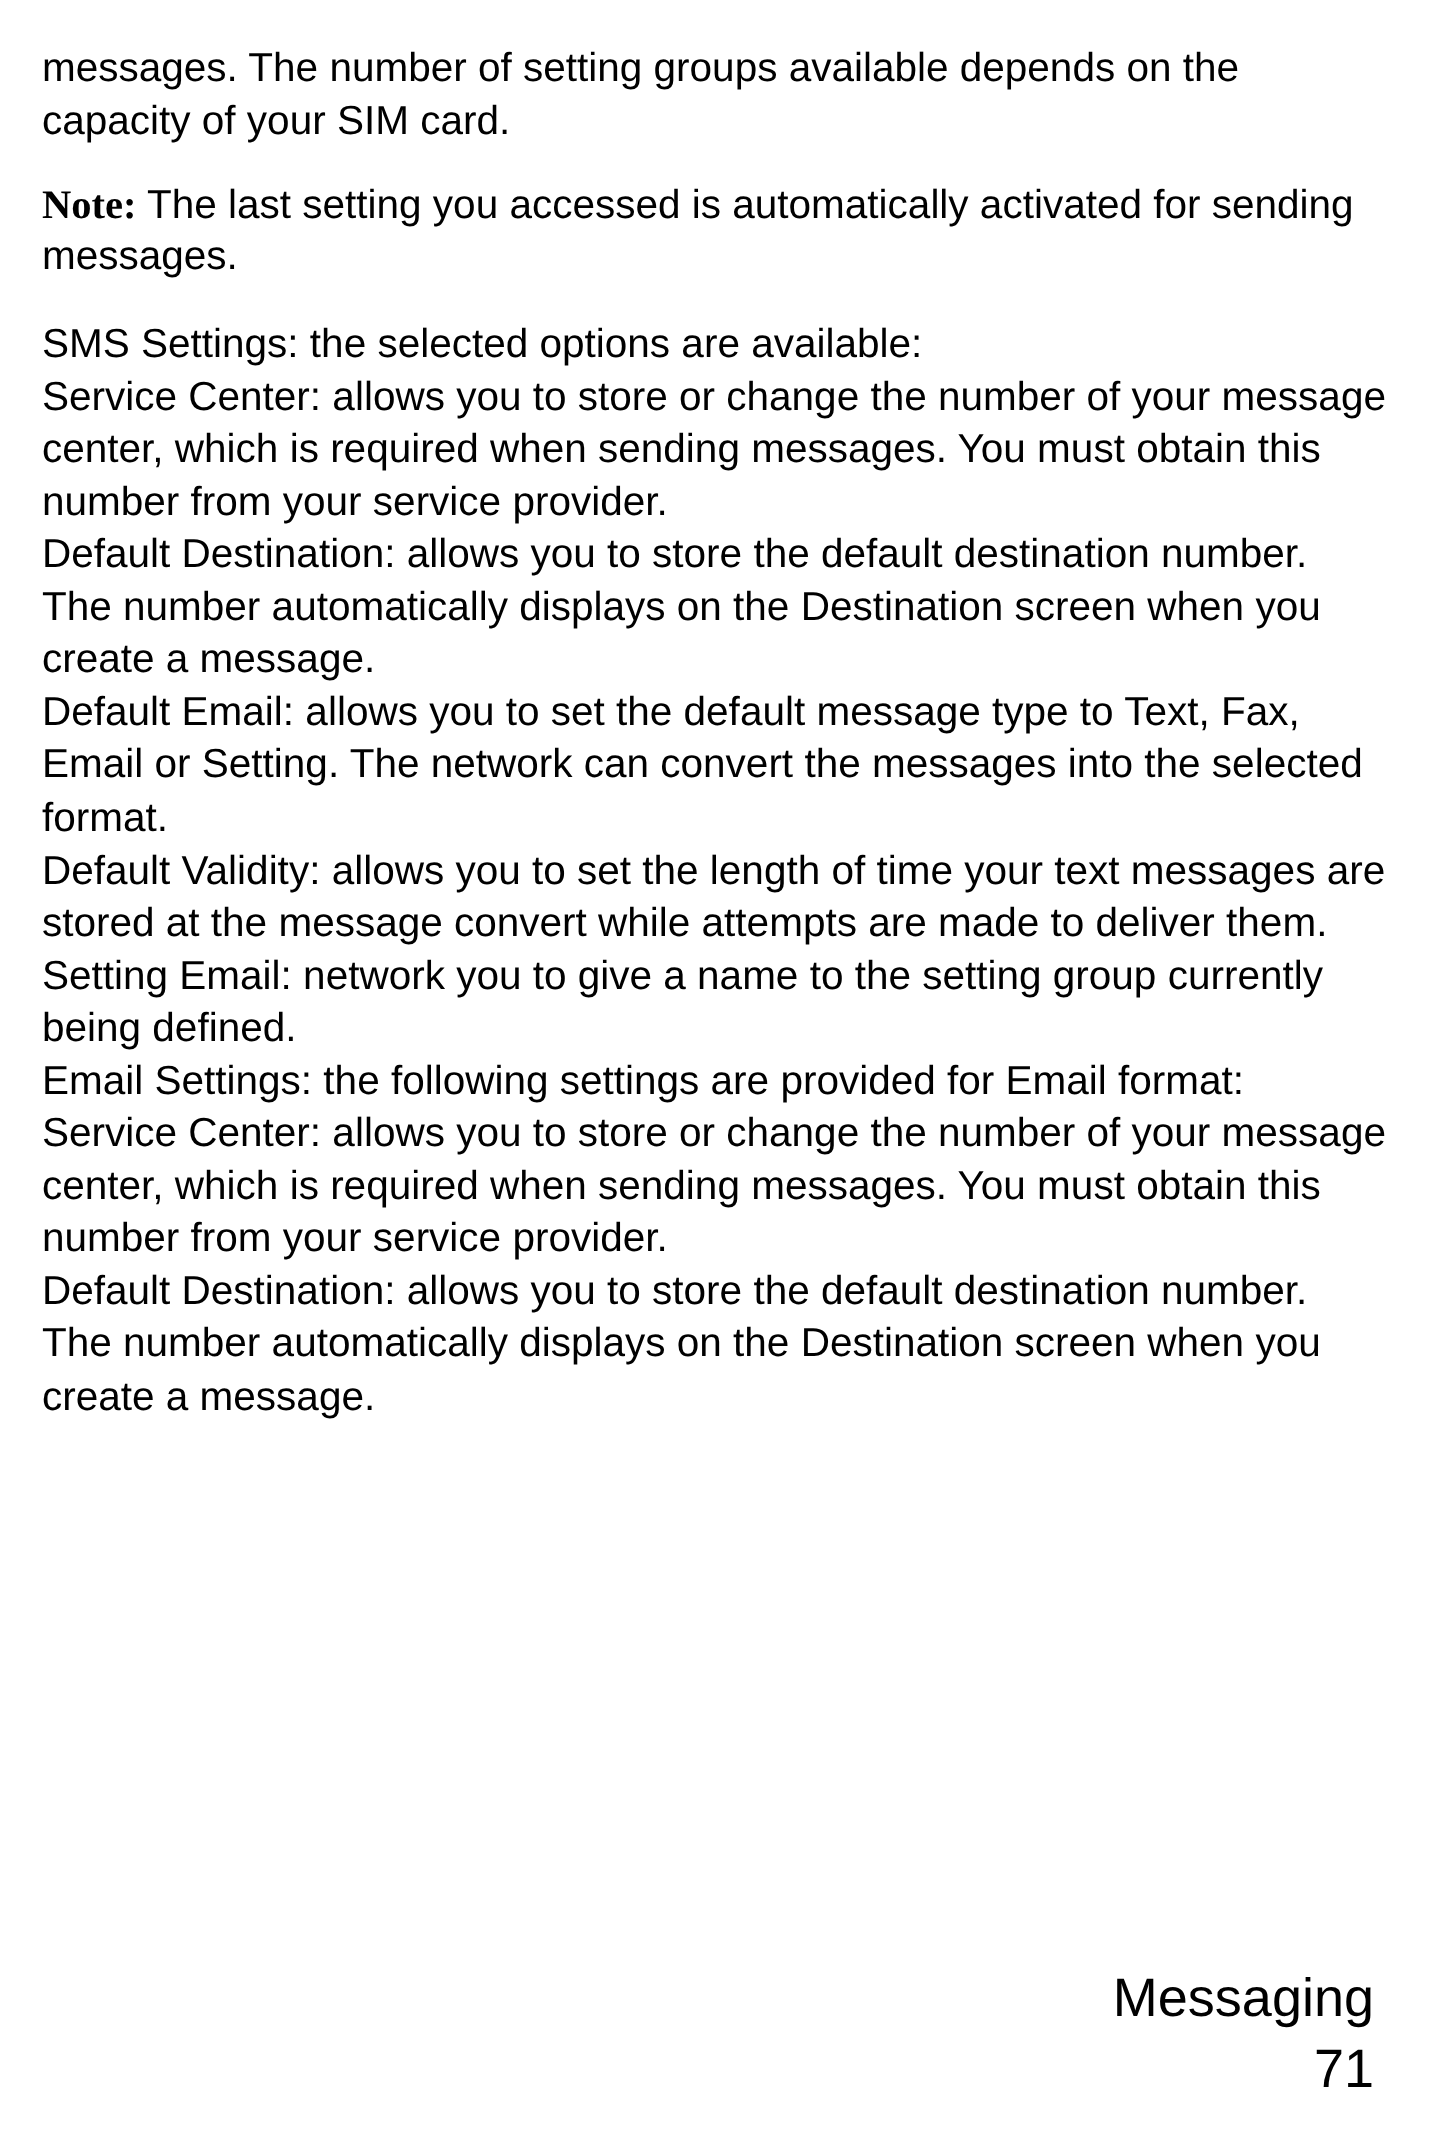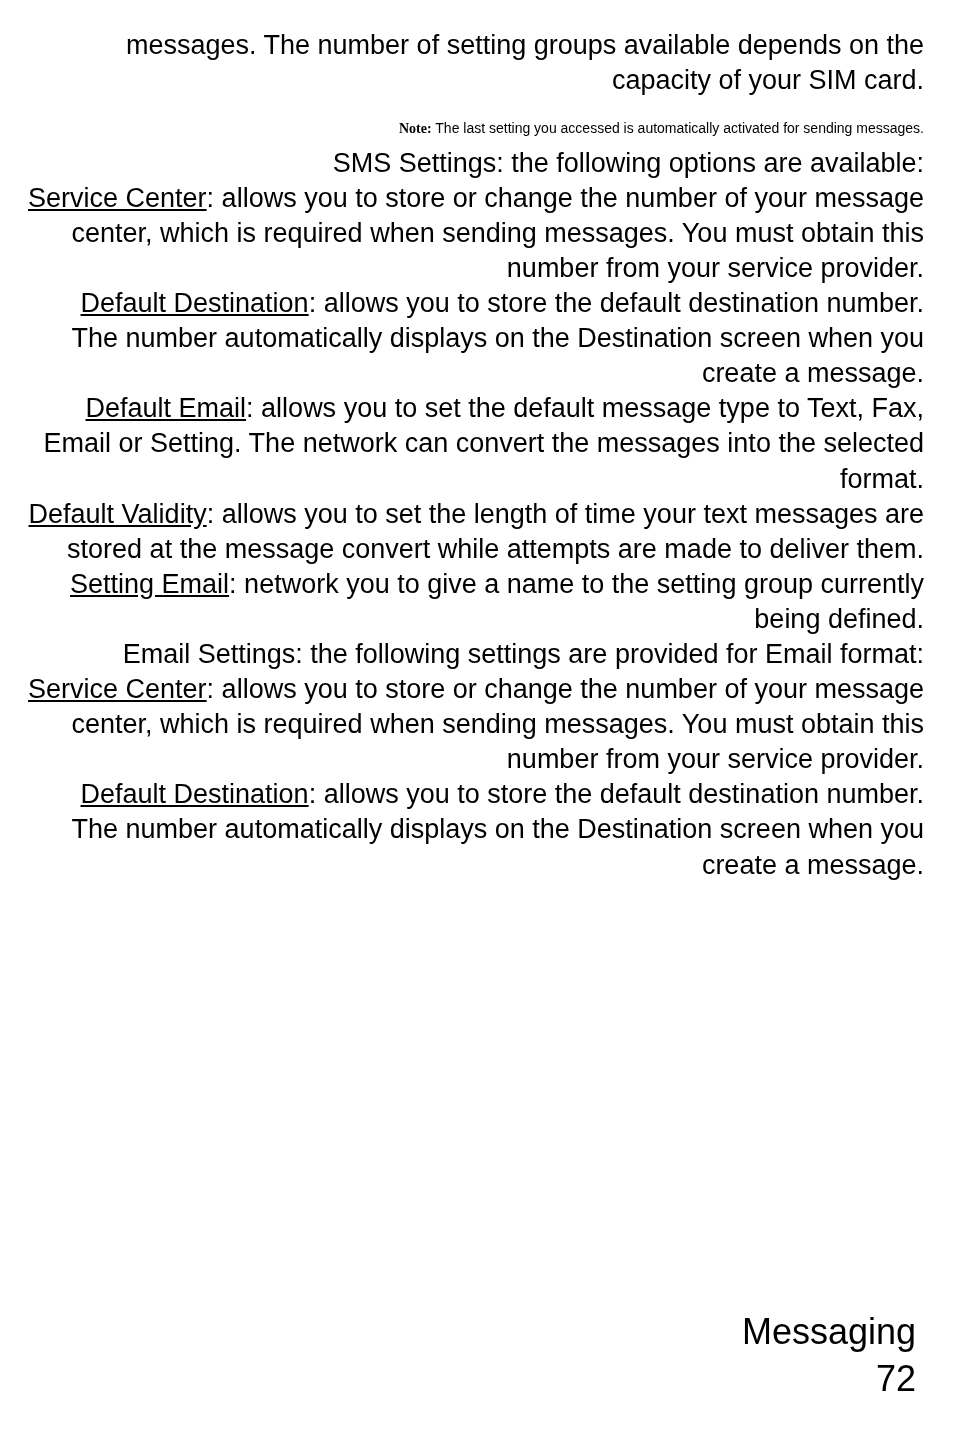--- a/index.html
+++ b/index.html
@@ -1,52 +1,50 @@
 <!DOCTYPE html>
 <html><head>
   <meta charset="utf-8">
   <style>
     * {
       margin: 0;
       padding: 0;
       box-sizing: border-box;
-      text-align: right;
     }
     body {
       width: 954px;
       height: 1433px;
       background: white;
       font-family: Arial, Helvetica, sans-serif;
       color: black;
       padding: 28px 30px 30px 28px;
       position: relative;
     }
     .content {
       font-size: 27px;
       line-height: 1.3;
     }
     .intro-para {
       margin-bottom: 22px;
     }
     .note-para {
-      font-size: 14px;
-      margin-bottom: 8px;
+      font-size: 27px;
+      margin-bottom: 24px;
       line-height: 1.25;
     }
     .note-label {
       font-family: 'Times New Roman', Times, serif;
       font-weight: bold;
     }
     .main-block {
     }
     .bold {
       font-weight: normal;
     }
     .underline {
-      text-decoration: underline;
     }
     .footer {
       position: absolute;
       bottom: 30px;
       right: 38px;
       text-align: right;
       font-size: 36px;
       line-height: 1.3;
     }
   </style>
@@ -54,21 +52,21 @@
 <body>
 
 <div class="content">
   <p class="intro-para">messages. The number of setting groups available depends on the capacity of your SIM card.</p>
 
   <p class="note-para">
     <span class="note-label">Note:</span><span> The last setting you accessed is automatically activated for sending messages.</span>
   </p>
 
   <div class="main-block">
-    <span class="bold">SMS Settings</span><span>: the following options are available:</span><br>
+    <span class="bold">SMS Settings</span><span>: the selected options are available:</span><br>
 
     <span class="underline">Service Center</span><span>: allows you to store or change the number of your message center, which is required when sending messages. You must obtain this number from your service provider.</span><br>
 
     <span class="underline">Default Destination</span><span>: allows you to store the default destination number. The number automatically displays on the Destination screen when you create a message.</span><br>
 
     <span class="underline">Default Email</span><span>: allows you to set the default message type to </span><span class="bold">Text</span><span>, </span><span class="bold">Fax, Email</span><span> or </span><span class="bold">Setting.</span><span> The network can convert the messages into the selected format.</span><br>
 
     <span class="underline">Default Validity</span><span>: allows you to set the length of time your text messages are stored at the message convert while attempts are made to deliver them.</span><br>
 
     <span class="underline">Setting Email</span><span>: network you to give a name to the setting group currently being defined.</span><br>
@@ -76,14 +74,14 @@
     <span class="bold">Email Settings:</span><span> the following settings are provided for Email format:</span><br>
 
     <span class="underline">Service Center</span><span>: allows you to store or change the number of your message center, which is required when sending messages. You must obtain this number from your service provider.</span><br>
 
     <span class="underline">Default Destination</span><span>: allows you to store the default destination number. The number automatically displays on the Destination screen when you create a message.</span>
   </div>
 </div>
 
 <div class="footer">
   <div>Messaging</div>
-  <div>72</div>
+  <div>71</div>
 </div>
 
 </body></html>

